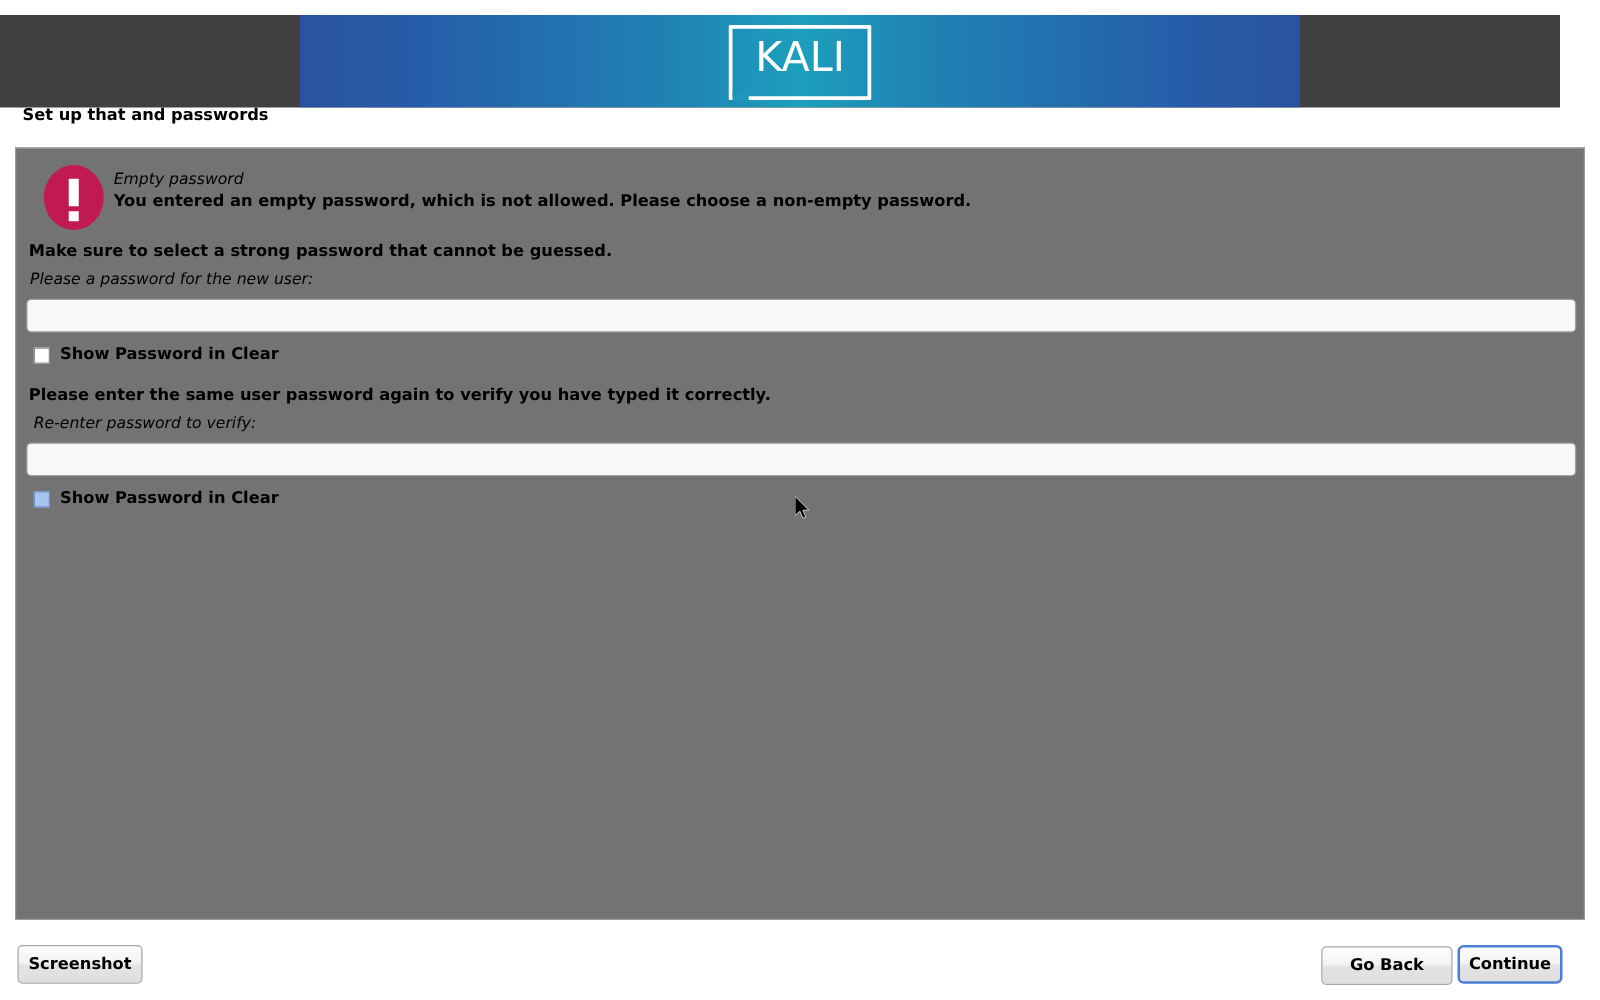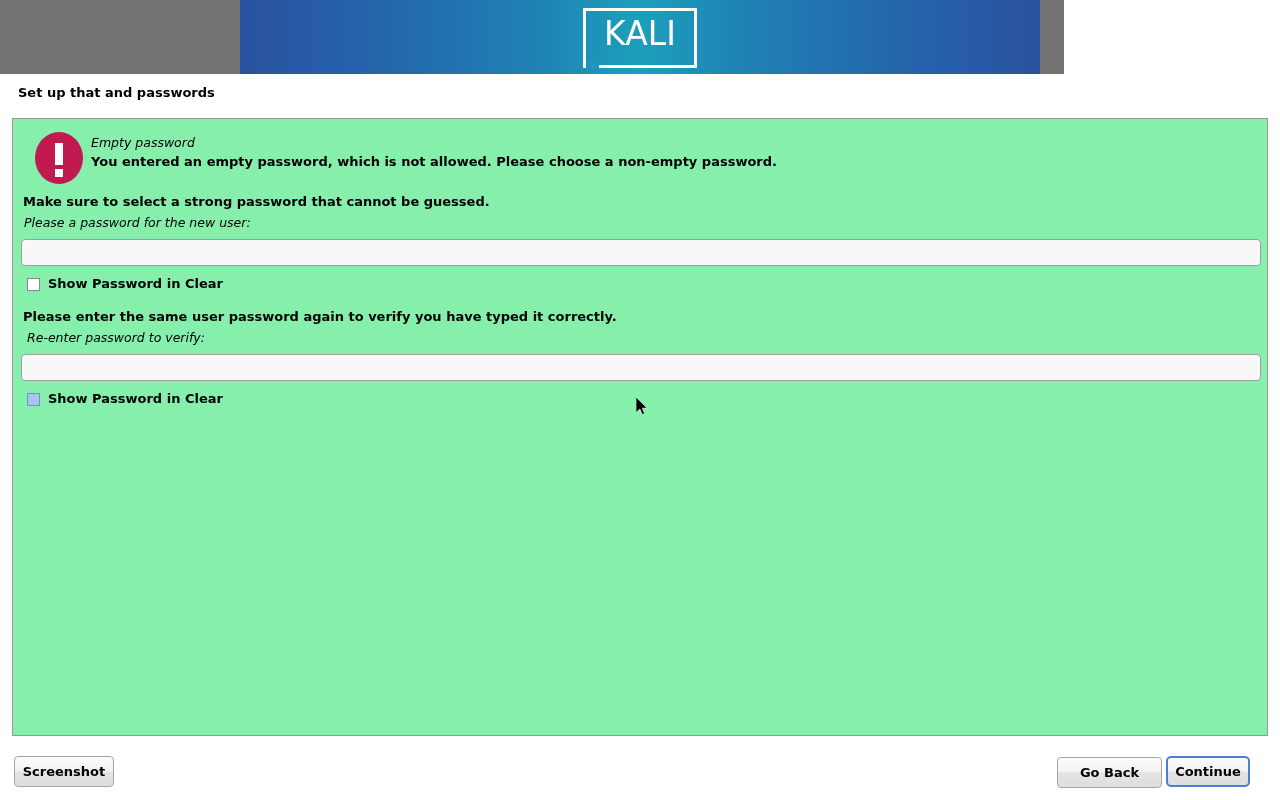--- a/index.html
+++ b/index.html
@@ -9,23 +9,23 @@
     overflow: hidden;
     background: #ffffff;
     font-family: "DejaVu Sans", "Liberation Sans", sans-serif;
     color: #000000;
   }
 
   #app { position: relative; width: 1280px; height: 800px; }
 
   
   .banner {
-    position: absolute; left: 0; top: 0;
-    width: 1064px; height: 74px;
-    background: #737373;
+    position: absolute; left: 0; top: 12px;
+    width: 1248px; height: 74px;
+    background: #404040;
     overflow: hidden;
   }
   .banner-gradient {
     position: absolute; left: 240px; top: 0;
     width: 800px; height: 74px;
     background: linear-gradient(to right,
         #2a52a0 0%,
         #2560aa 14%,
         #1f84b4 38%,
         #1c9fbc 50%,
@@ -65,21 +65,21 @@
     position: absolute; left: 18px; top: 85px;
     font-size: 13px; font-weight: bold;
     color: #000;
   }
 
   
   .panel {
     position: absolute; left: 12px; top: 118px;
     width: 1256px; height: 618px;
     border: 1px solid #9a9a9a;
-    background: #86efac;
+    background: #737373;
   }
 
   
   .error-row {
     position: absolute; left: 9px; top: 8px;
     width: 1230px; height: 62px;
   }
   .error-icon {
     position: absolute; left: 13px; top: 5px;
     width: 48px; height: 52px;

